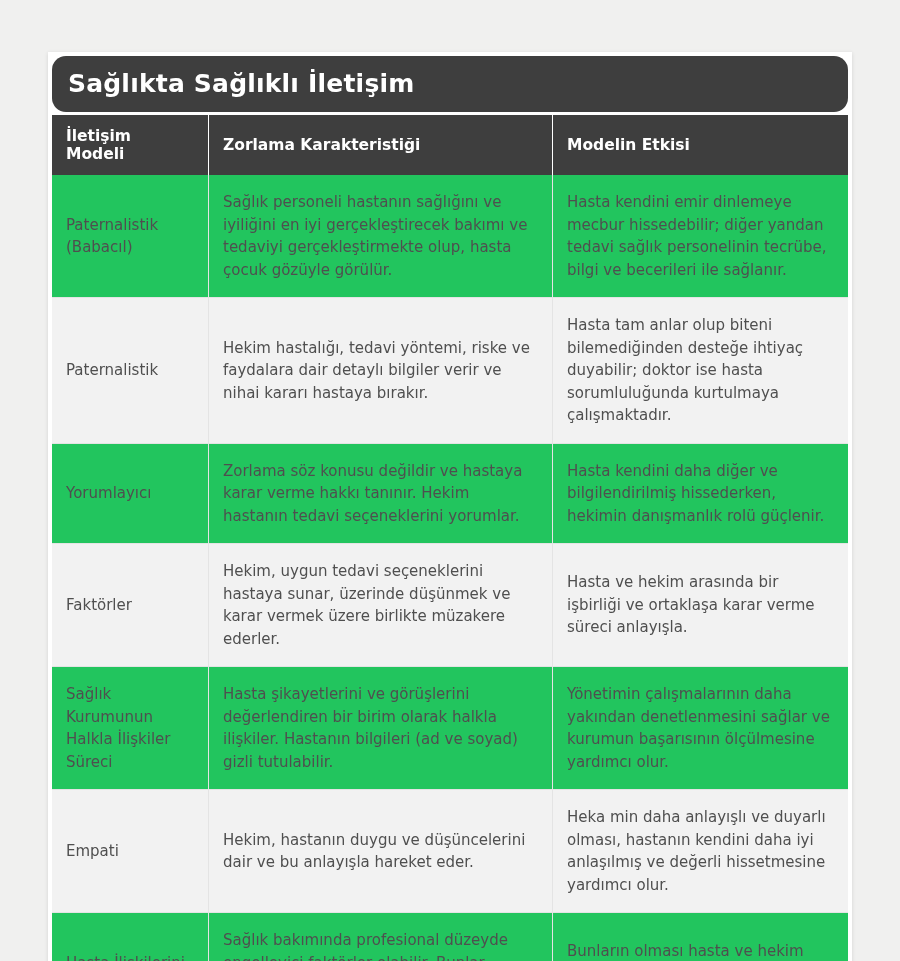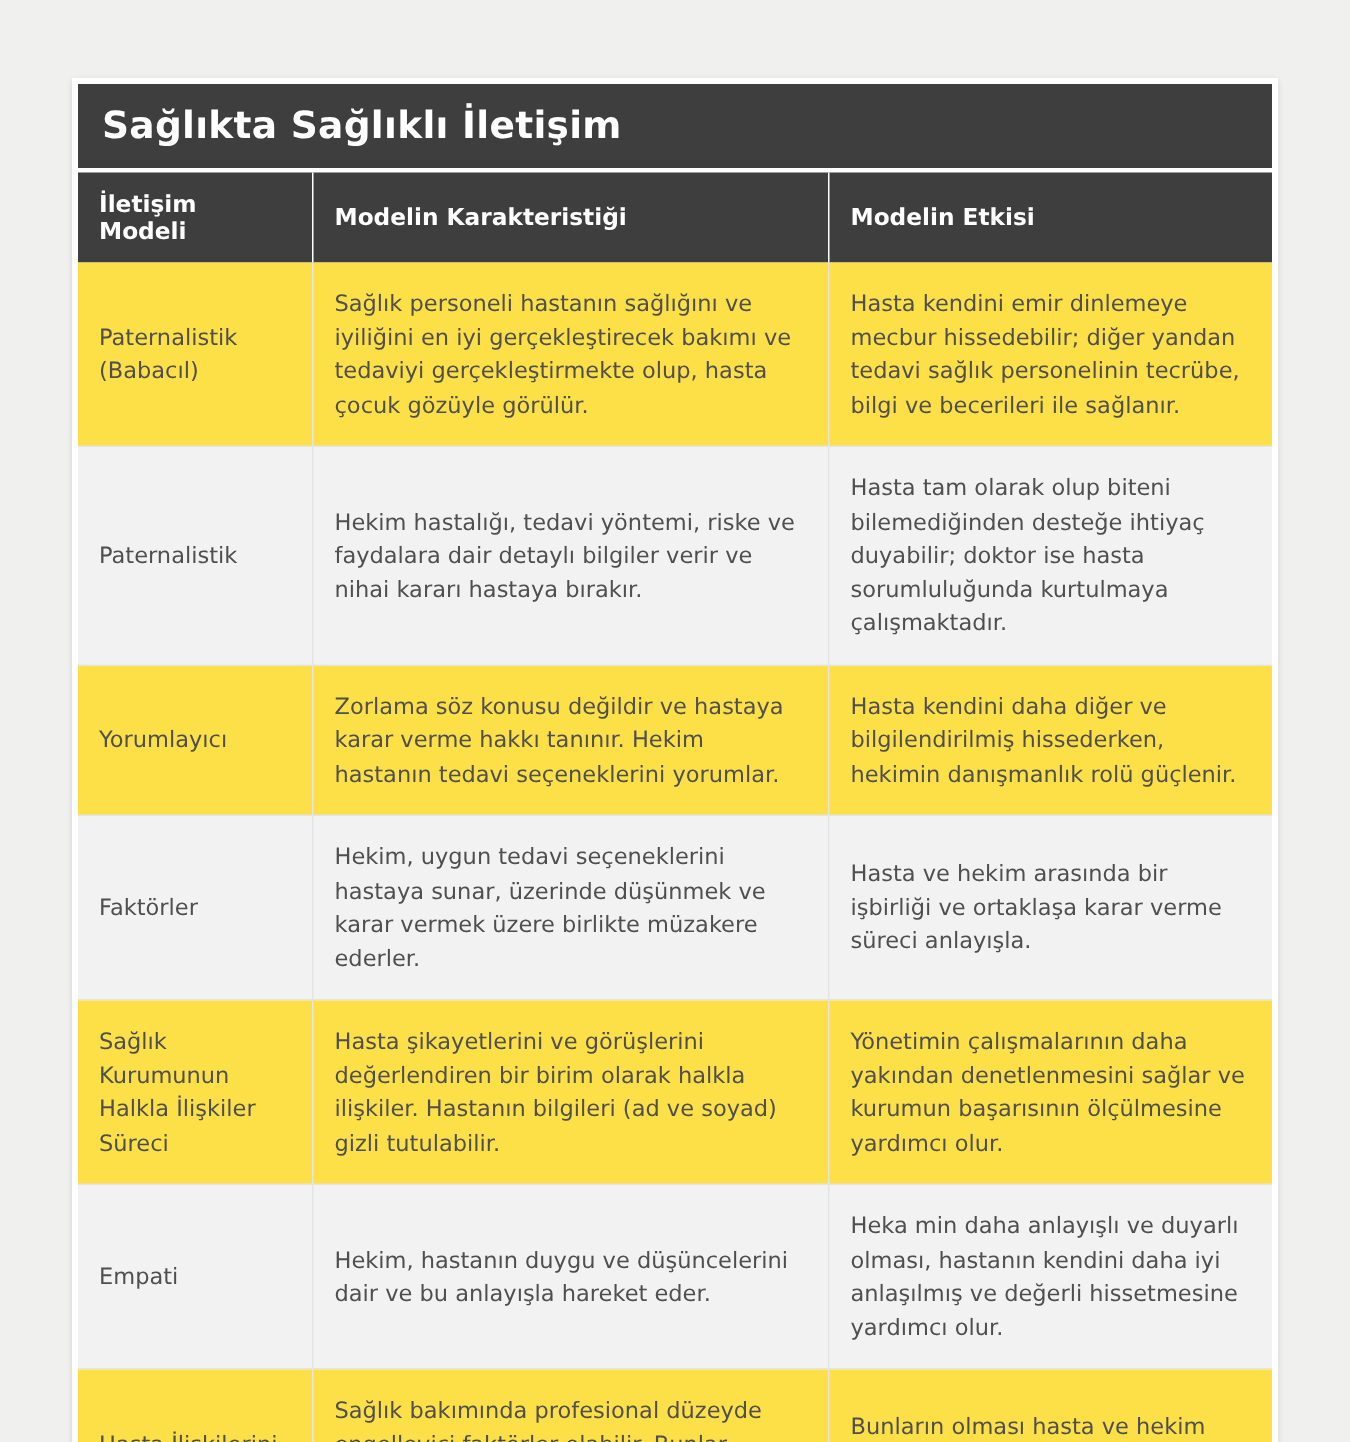--- a/index.html
+++ b/index.html
@@ -18,20 +18,21 @@
     box-shadow: 0 1px 4px rgba(0,0,0,0.12);
   }
 
   .title-bar {
     background: #3e3e3e;
     color: #ffffff;
     font-size: 25px;
     font-weight: bold;
     padding: 13px 16px 14px 16px;
     letter-spacing: 0.2px;
+    border-radius: 14px;
   }
 
   table {
     width: 100%;
     border-collapse: separate;
     border-spacing: 0;
     margin-top: 3px;
     table-layout: fixed;
   }
 
@@ -52,54 +53,54 @@
 
   tbody td {
     font-size: 15px;
     color: #4f4f4f;
     line-height: 1.5;
     vertical-align: middle;
     text-align: left;
     padding: 16px 14px;
     border-bottom: 1px solid #e4e4e4;
     border-left: 1px solid #e4e4e4;
-    background: #fde047;
+    background: #22c55e;
   }
   tbody td:first-child { border-left: none; }
   tbody tr:nth-child(even) td { background: #f2f2f2; }
 </style>
 </head>
 <body>
 
 <div class="card">
   <div class="title-bar">Sağlıkta Sağlıklı İletişim</div>
 
   <table>
     <colgroup>
       <col class="c1">
         <col class="c2">
         <col class="c3">
     </colgroup>
     <thead>
       <tr>
         <th>İletişim Modeli</th>
-        <th>Modelin Karakteristiği</th>
+        <th>Zorlama Karakteristiği</th>
         <th>Modelin Etkisi</th>
       </tr>
     </thead>
     <tbody>
       <tr>
         <td>Paternalistik (Babacıl)</td>
         <td>Sağlık personeli hastanın sağlığını ve iyiliğini en iyi gerçekleştirecek bakımı ve tedaviyi gerçekleştirmekte olup, hasta çocuk gözüyle görülür.</td>
         <td>Hasta kendini emir dinlemeye mecbur hissedebilir; diğer yandan tedavi sağlık personelinin tecrübe, bilgi ve becerileri ile sağlanır.</td>
       </tr>
       <tr>
         <td>Paternalistik</td>
         <td>Hekim hastalığı, tedavi yöntemi, riske ve faydalara dair detaylı bilgiler verir ve nihai kararı hastaya bırakır.</td>
-        <td>Hasta tam olarak olup biteni bilemediğinden desteğe ihtiyaç duyabilir; doktor ise hasta sorumluluğunda kurtulmaya çalışmaktadır.</td>
+        <td>Hasta tam anlar olup biteni bilemediğinden desteğe ihtiyaç duyabilir; doktor ise hasta sorumluluğunda kurtulmaya çalışmaktadır.</td>
       </tr>
       <tr>
         <td>Yorumlayıcı</td>
         <td>Zorlama söz konusu değildir ve hastaya karar verme hakkı tanınır. Hekim hastanın tedavi seçeneklerini yorumlar.</td>
         <td>Hasta kendini daha diğer ve bilgilendirilmiş hissederken, hekimin danışmanlık rolü güçlenir.</td>
       </tr>
       <tr>
         <td>Faktörler</td>
         <td>Hekim, uygun tedavi seçeneklerini hastaya sunar, üzerinde düşünmek ve karar vermek üzere birlikte müzakere ederler.</td>
         <td>Hasta ve hekim arasında bir işbirliği ve ortaklaşa karar verme süreci anlayışla.</td>

